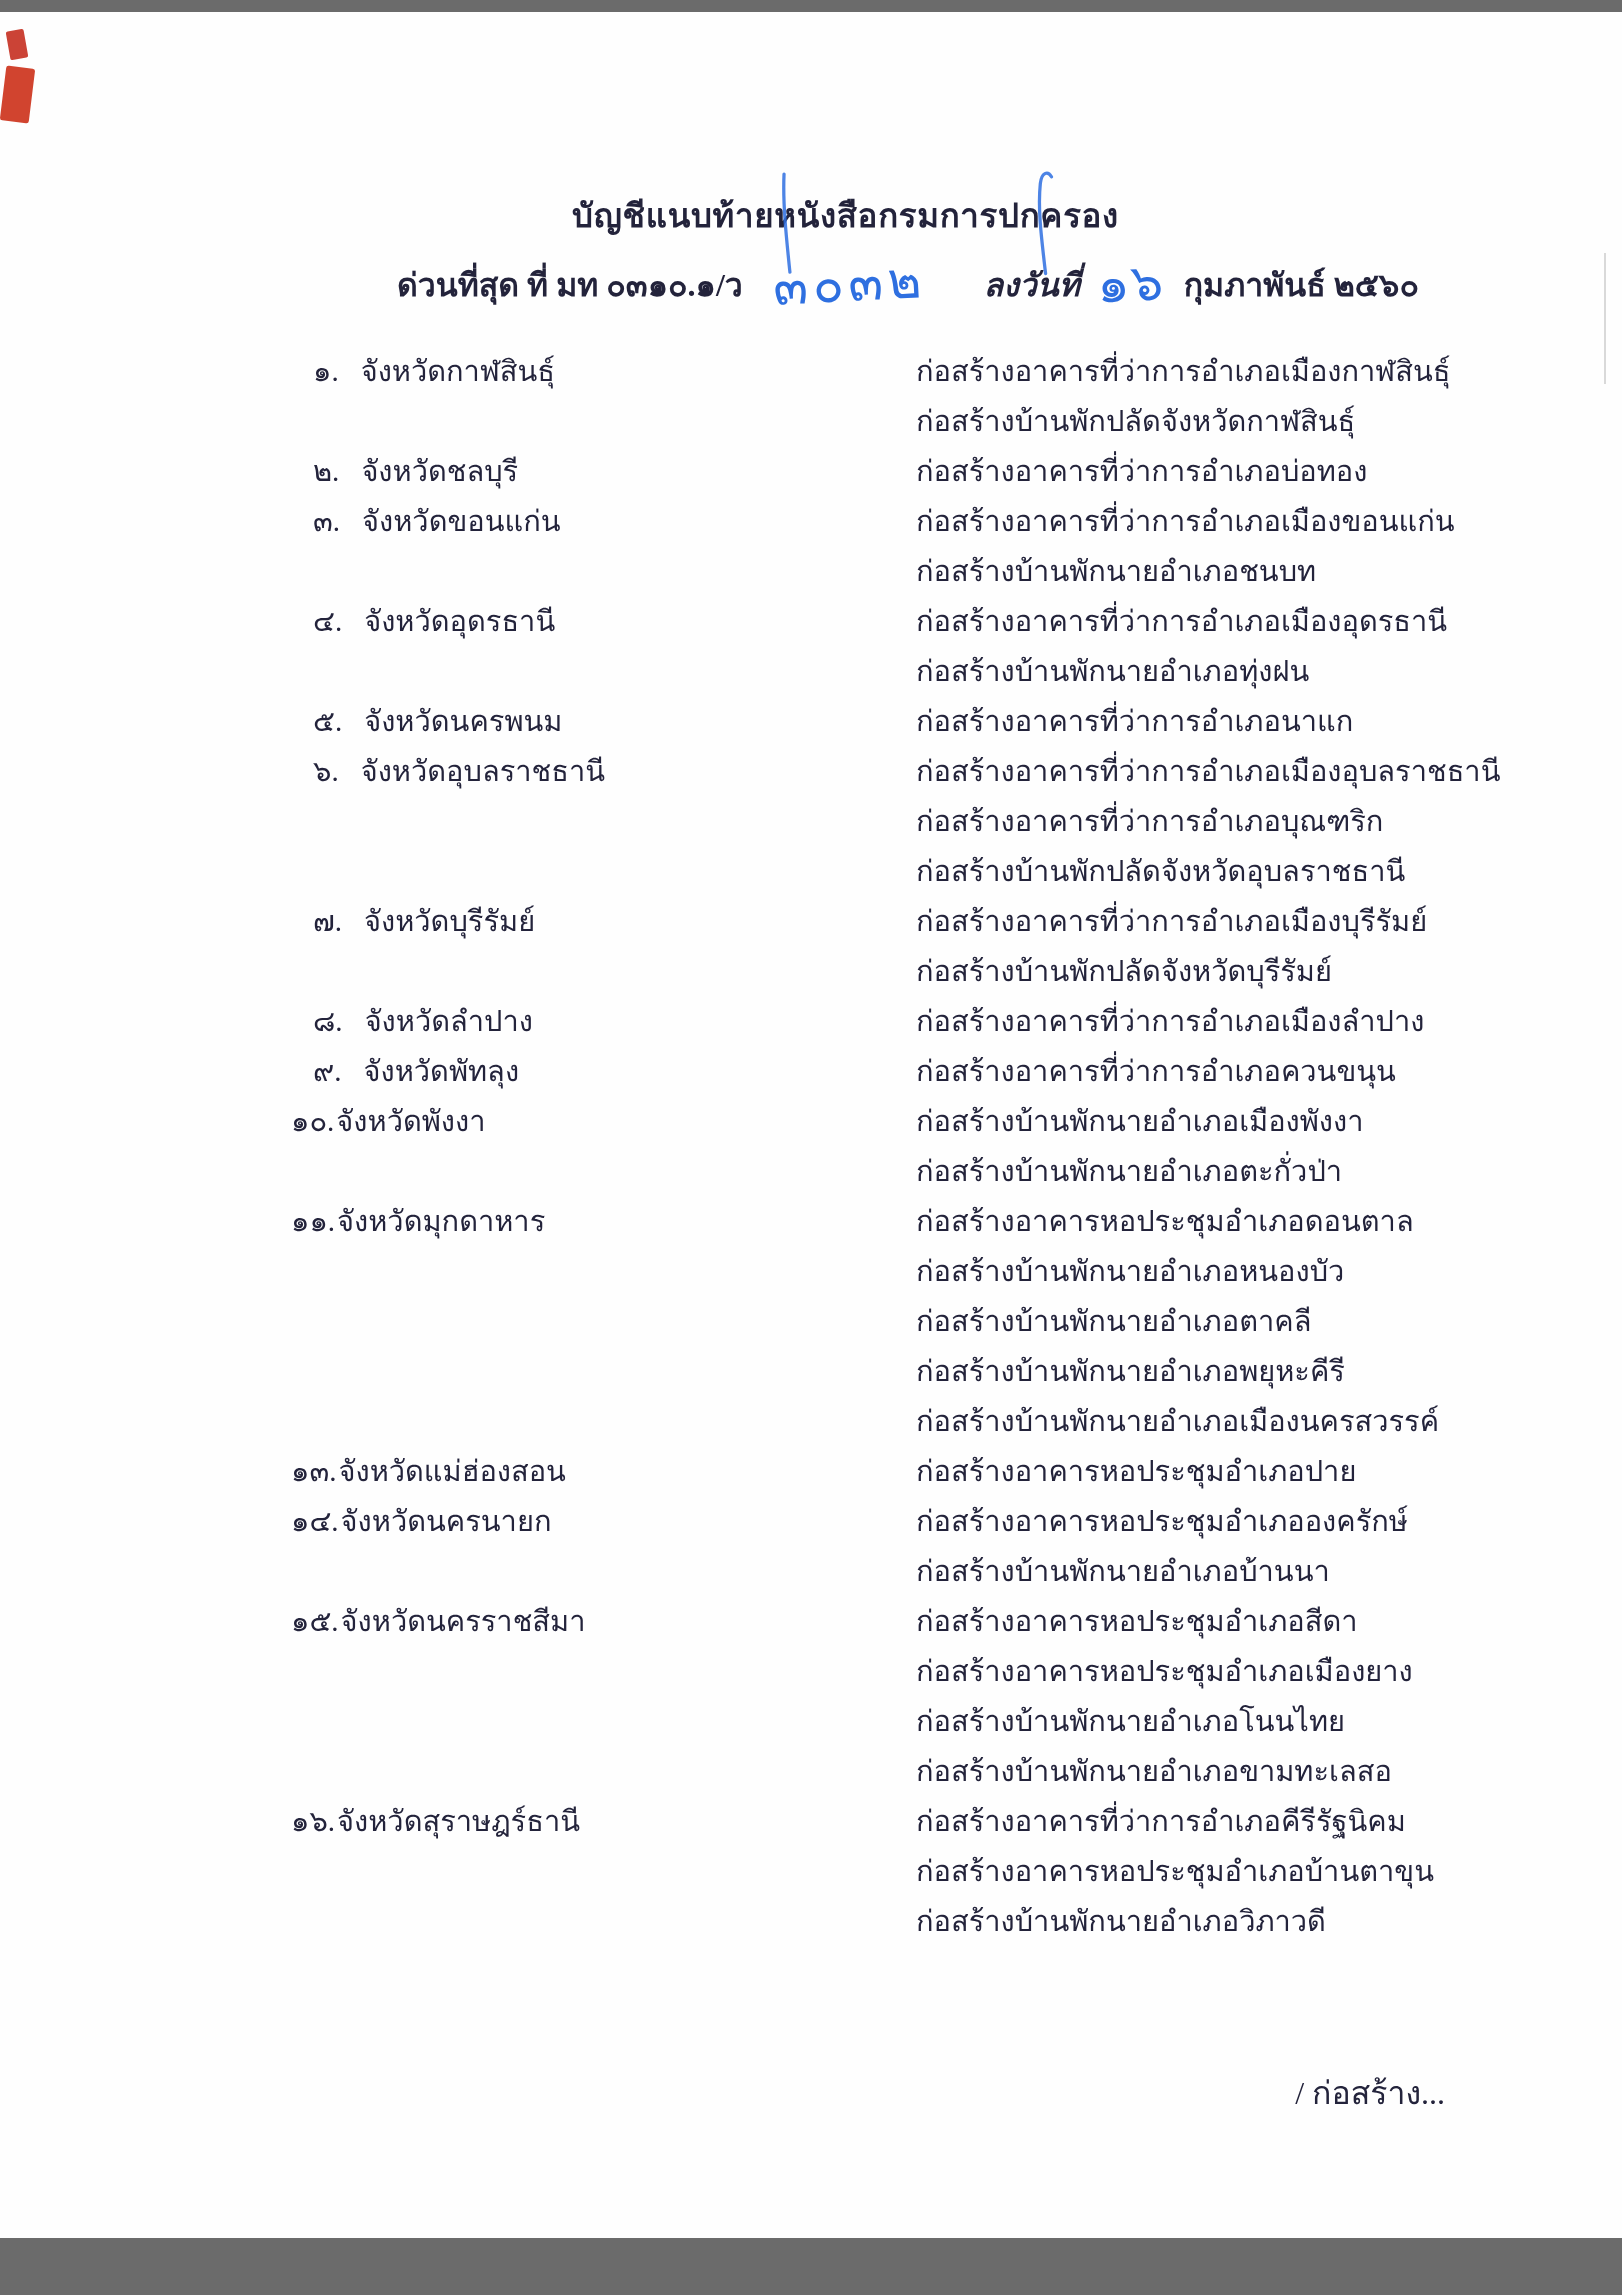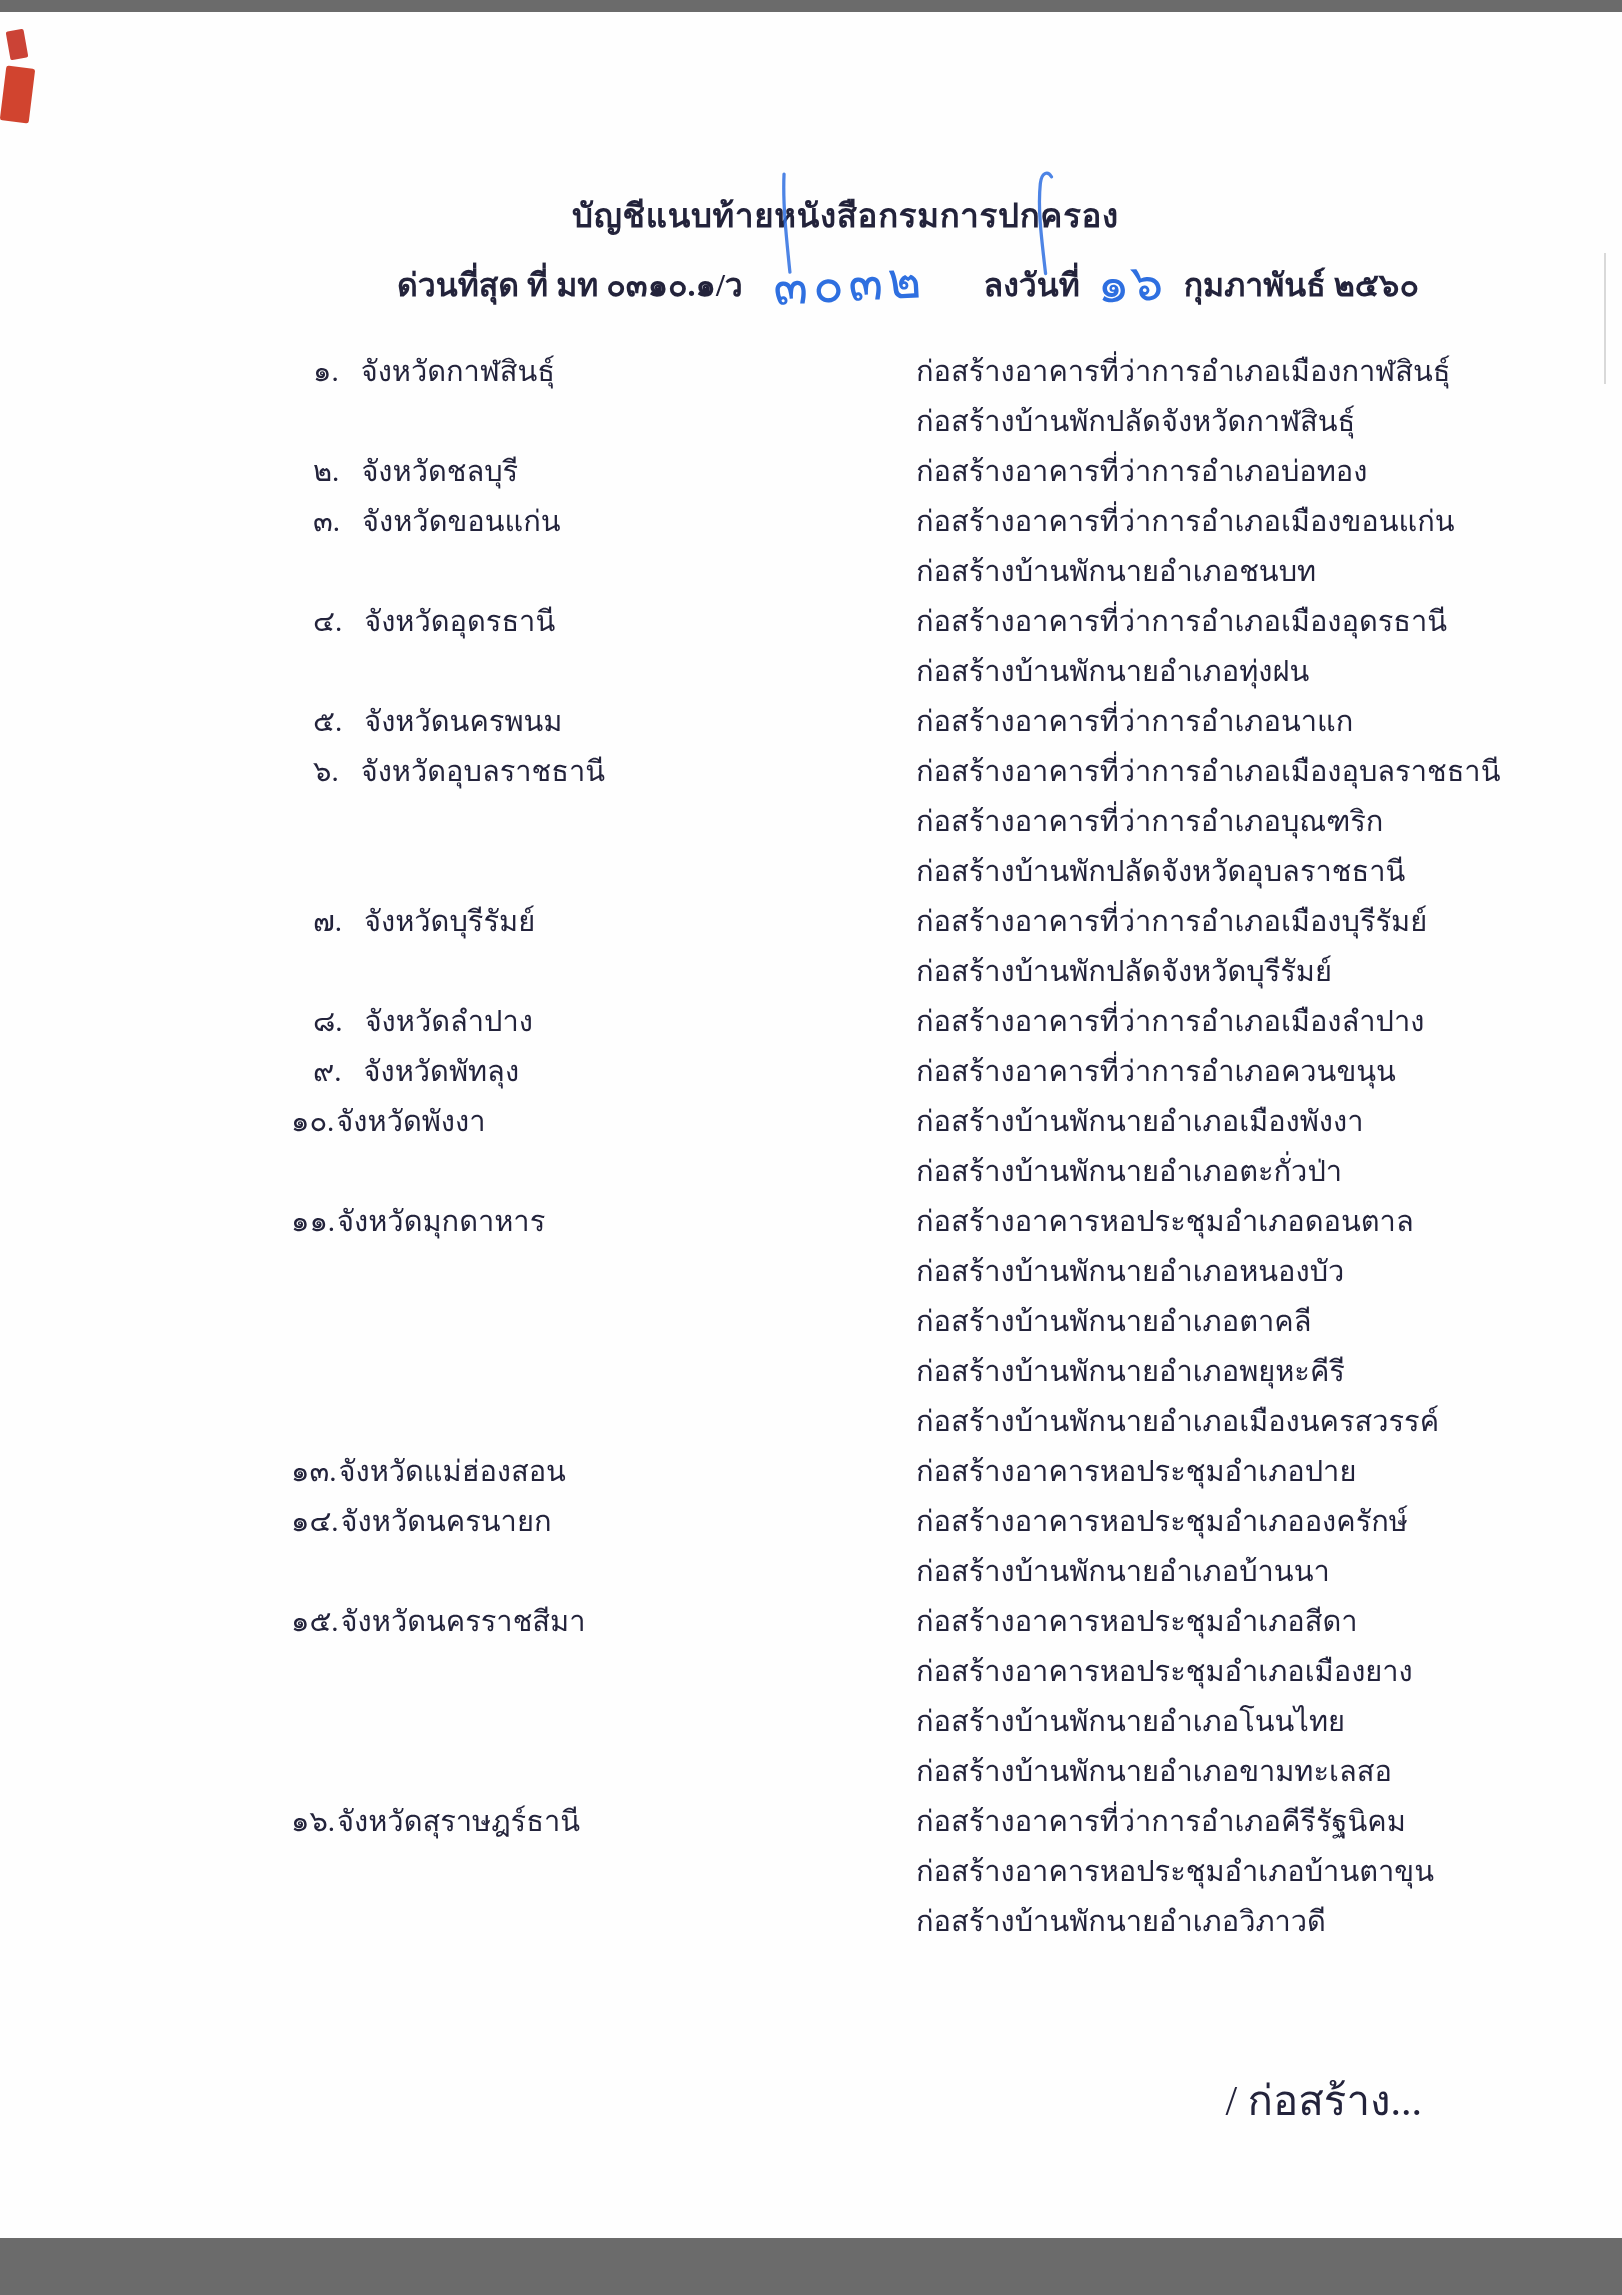--- a/index.html
+++ b/index.html
@@ -36,40 +36,40 @@
   .hw{
     display:inline-block;
     color:#2e6fe0;
     font-size:51px;font-weight:normal;
     line-height:0;position:relative;top:4.6px;
     letter-spacing:4.6px;
     transform:rotate(-3deg);
   }
   .hw.small{letter-spacing:1.3px;}
   .gap-a{margin-left:30px;}
-  .gap-b{margin-left:58px;}
+  .gap-b{margin-left:58px;font-style:italic;}
   .gap-c{margin-left:17px;}
   .gap-d{margin-left:19.6px;}
   .pen-strokes{position:absolute;left:0;top:0;width:1623px;height:340px;pointer-events:none;}
   
   .list{position:absolute;left:0;top:336px;width:1623px;}
   .row{display:flex;height:50px;align-items:flex-start;}
   .cell-left{
     width:916px;box-sizing:border-box;padding-left:313px;
     display:flex;white-space:nowrap;
     font-size:29px;
   }
   .row.wide-num .cell-left{padding-left:291px;}
   .num{margin-right:22px;}
   .row.wide-num .num{margin-right:2px;text-align:right;}
   .cell-right{flex:1;font-size:29px;white-space:nowrap;}
   
   .footer-note{
-    position:absolute;top:2055px;right:201px;
-    font-size:42px;white-space:nowrap;
+    position:absolute;top:2055px;right:178px;
+    font-size:32px;white-space:nowrap;
   }
   
   .scan-line-right{
     position:absolute;left:1604px;top:241px;width:2px;height:131px;
     background:#c9c9c9;opacity:.7;
   }
   .scan-smudge2{
     position:absolute;left:550px;top:2250px;width:46px;height:6.5px;
     background:#e2e2e2;filter:blur(3.3px);opacity:.8;
   }

